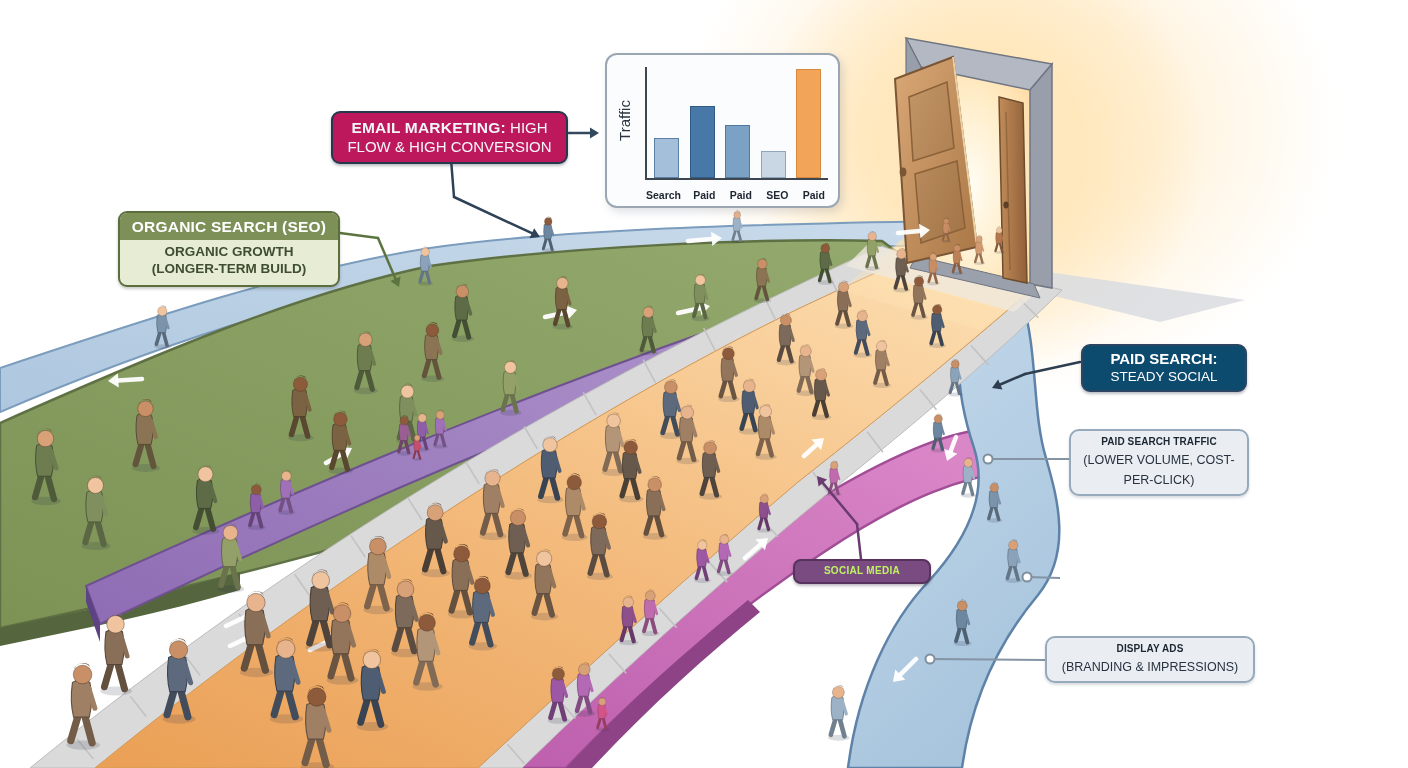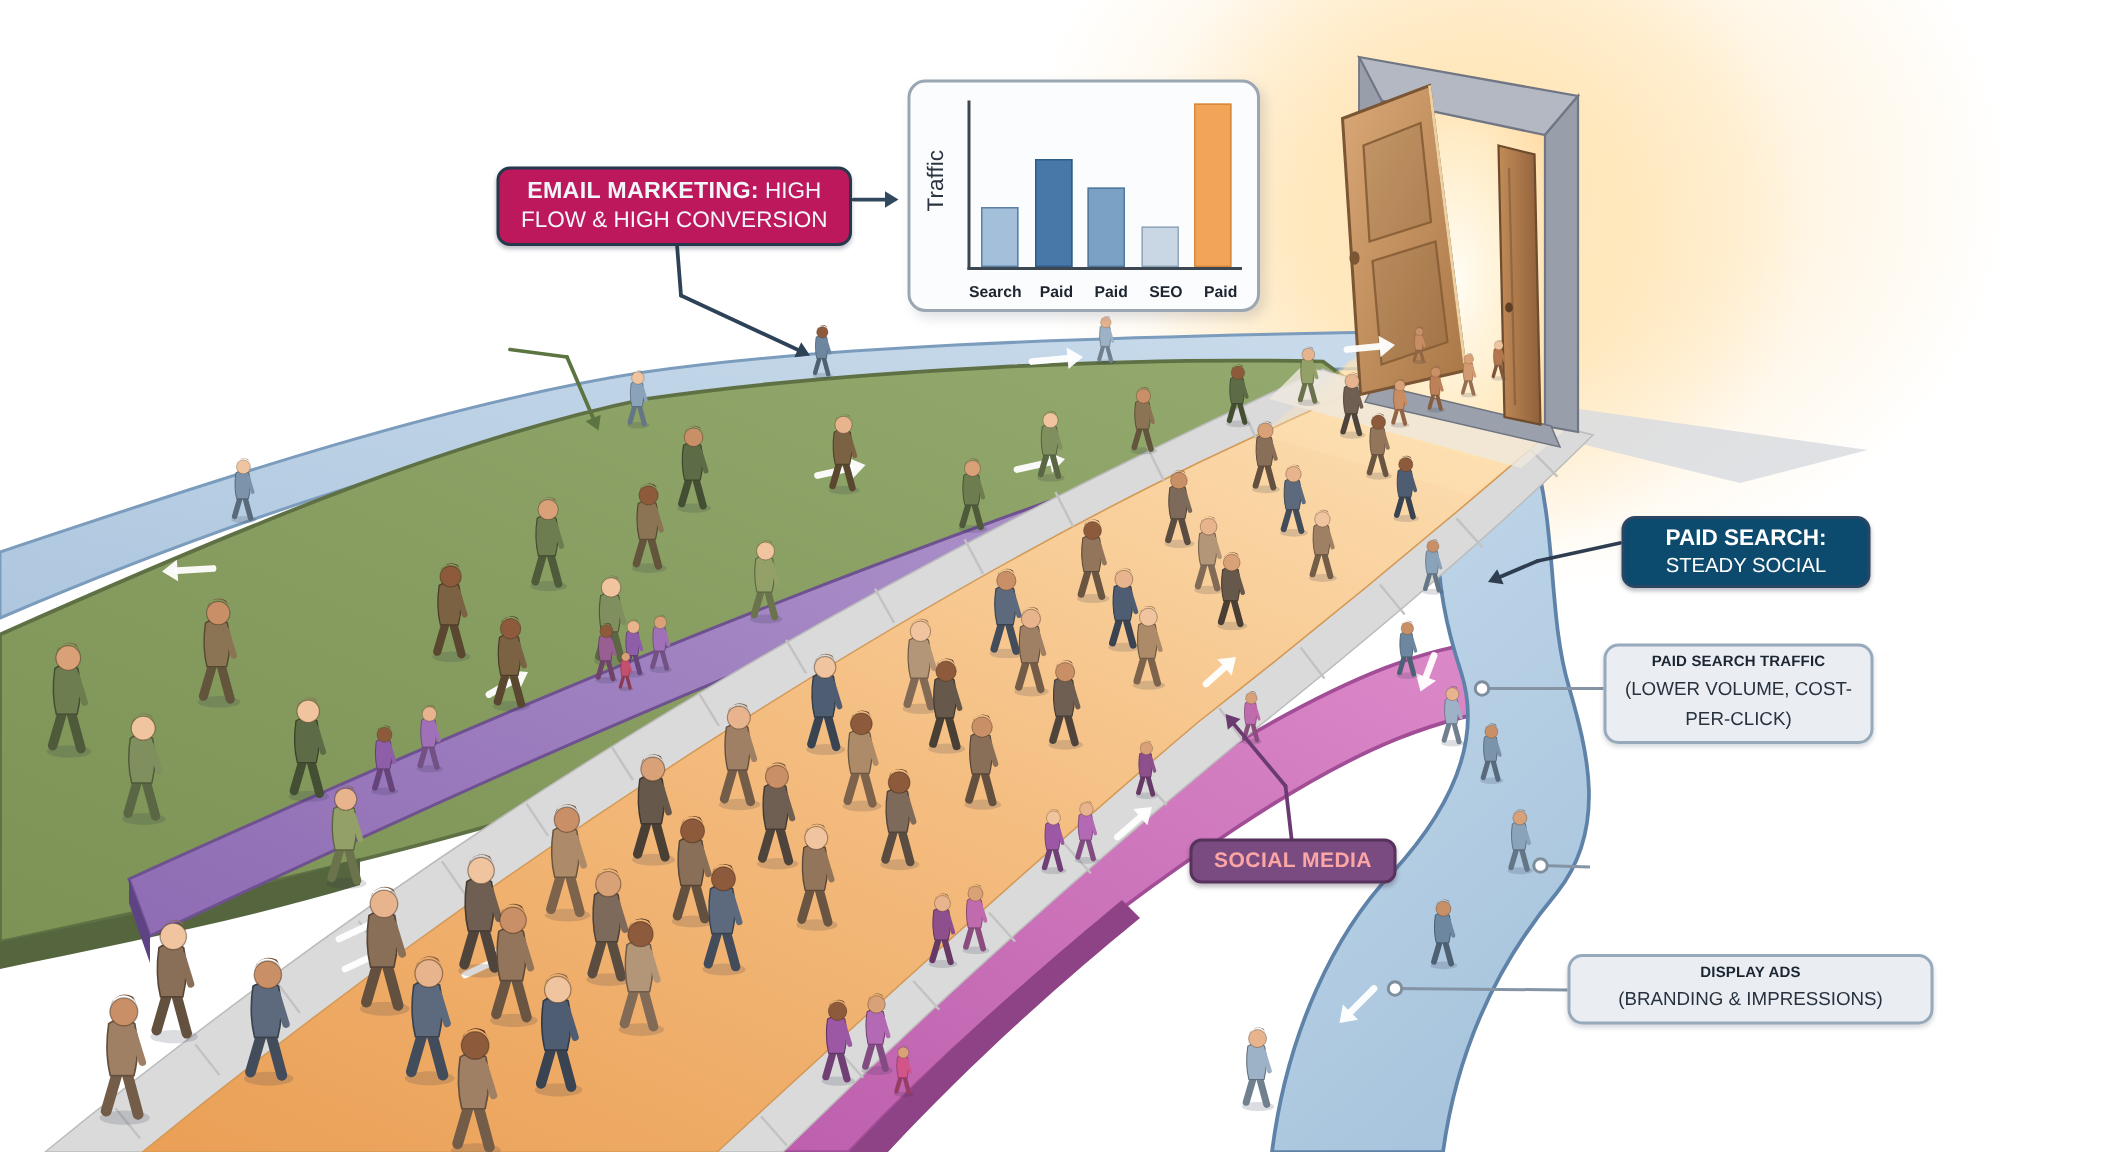--- a/index.html
+++ b/index.html
@@ -14,29 +14,29 @@
   .organic-box{left:118px;top:211px;width:222px;border:2.5px solid #5c6d3e;border-radius:9px;
     overflow:hidden;background:#e6edd4;box-shadow:0 2px 3px rgba(40,50,30,.25);}
   .organic-head{background:#7d9058;color:#ffffff;font-weight:700;font-size:15.5px;
     padding:4px 4px;letter-spacing:.2px;}
   .organic-body{padding:4px 2px 7px;color:#3f4d30;font-weight:600;font-size:13.5px;}
   .badge-paid{left:1081px;top:344px;width:166px;padding:4px 6px;background:#0c4a6e;
     border:2.5px solid #2b4663;border-radius:9px;color:#ffffff;font-size:13.5px;
     box-shadow:0 2px 3px rgba(30,40,60,.3);}
   .badge-paid b{font-size:15px;display:block;}
   .badge-social{left:793px;top:559px;width:138px;padding:4px 6px;background:#7a4b80;
-    border:2.5px solid #56325c;border-radius:8px;color:#fca5a5;font-weight:700;font-size:14px;
+    border:2.5px solid #56325c;border-radius:8px;color:#bef264;font-weight:700;font-size:10px;
     letter-spacing:.3px;box-shadow:0 2px 3px rgba(50,30,55,.3);}
   .info{background:#eaeef3;border:2px solid #97aabc;border-radius:10px;color:#1b2631;
     padding:5px 6px;box-shadow:0 2px 3px rgba(60,75,95,.2);}
   .info b{font-size:10px;display:block;letter-spacing:.1px;}
   .info span{font-size:12.5px;color:#28323e;}
   .info-paid-traffic{left:1069px;top:429px;width:180px;}
   .info-social-eng{left:1060px;top:555px;width:232px;}
-  .info-display{left:1045px;top:636px;width:244px;}
+  .info-display{left:1045px;top:636px;width:210px;}
   .chart-panel{position:absolute;left:605px;top:53px;width:231px;height:151px;background:#fbfcfd;
     border:2px solid #9aa7b2;border-radius:12px;box-shadow:3px 4px 8px rgba(80,90,110,.18);z-index:5;}
   .cp-ylabel{position:absolute;left:2px;top:6px;bottom:26px;width:30px;display:flex;
     align-items:center;justify-content:center;}
   .cp-ylabel span{transform:rotate(-90deg);white-space:nowrap;font-size:15px;color:#2b3440;}
   .cp-plot{position:absolute;left:38px;top:12px;right:10px;bottom:26px;
     border-left:2px solid #3d4752;border-bottom:2px solid #3d4752;display:flex;
     align-items:flex-end;justify-content:space-between;padding:0 7px;}
   .cp-bar{width:25px;border-style:solid;border-width:1.5px;box-sizing:border-box;}
   .cp-x{position:absolute;left:38px;right:10px;bottom:5px;display:flex;
@@ -1068,20 +1068,27 @@
         <span>SEO</span>
         <span>Paid</span>
       </div>
 </div>
 
 <div class="lbl badge-email">
   <b>EMAIL MARKETING:</b>
   <span>HIGH FLOW &amp; HIGH CONVERSION</span>
 </div>
 
+<div class="lbl organic-box">
+  <div class="organic-head">ORGANIC SEARCH (SEO)</div>
+  <div class="organic-body">
+    <div>ORGANIC GROWTH</div>
+    <div>(LONGER-TERM BUILD)</div>
+  </div>
+</div>
 
 <div class="lbl badge-paid">
   <b>PAID SEARCH:</b>
   <span>STEADY SOCIAL</span>
 </div>
 
 <div class="lbl info info-paid-traffic">
   <b>PAID SEARCH TRAFFIC</b>
   <span>(LOWER VOLUME, COST-PER-CLICK)</span>
 </div>

